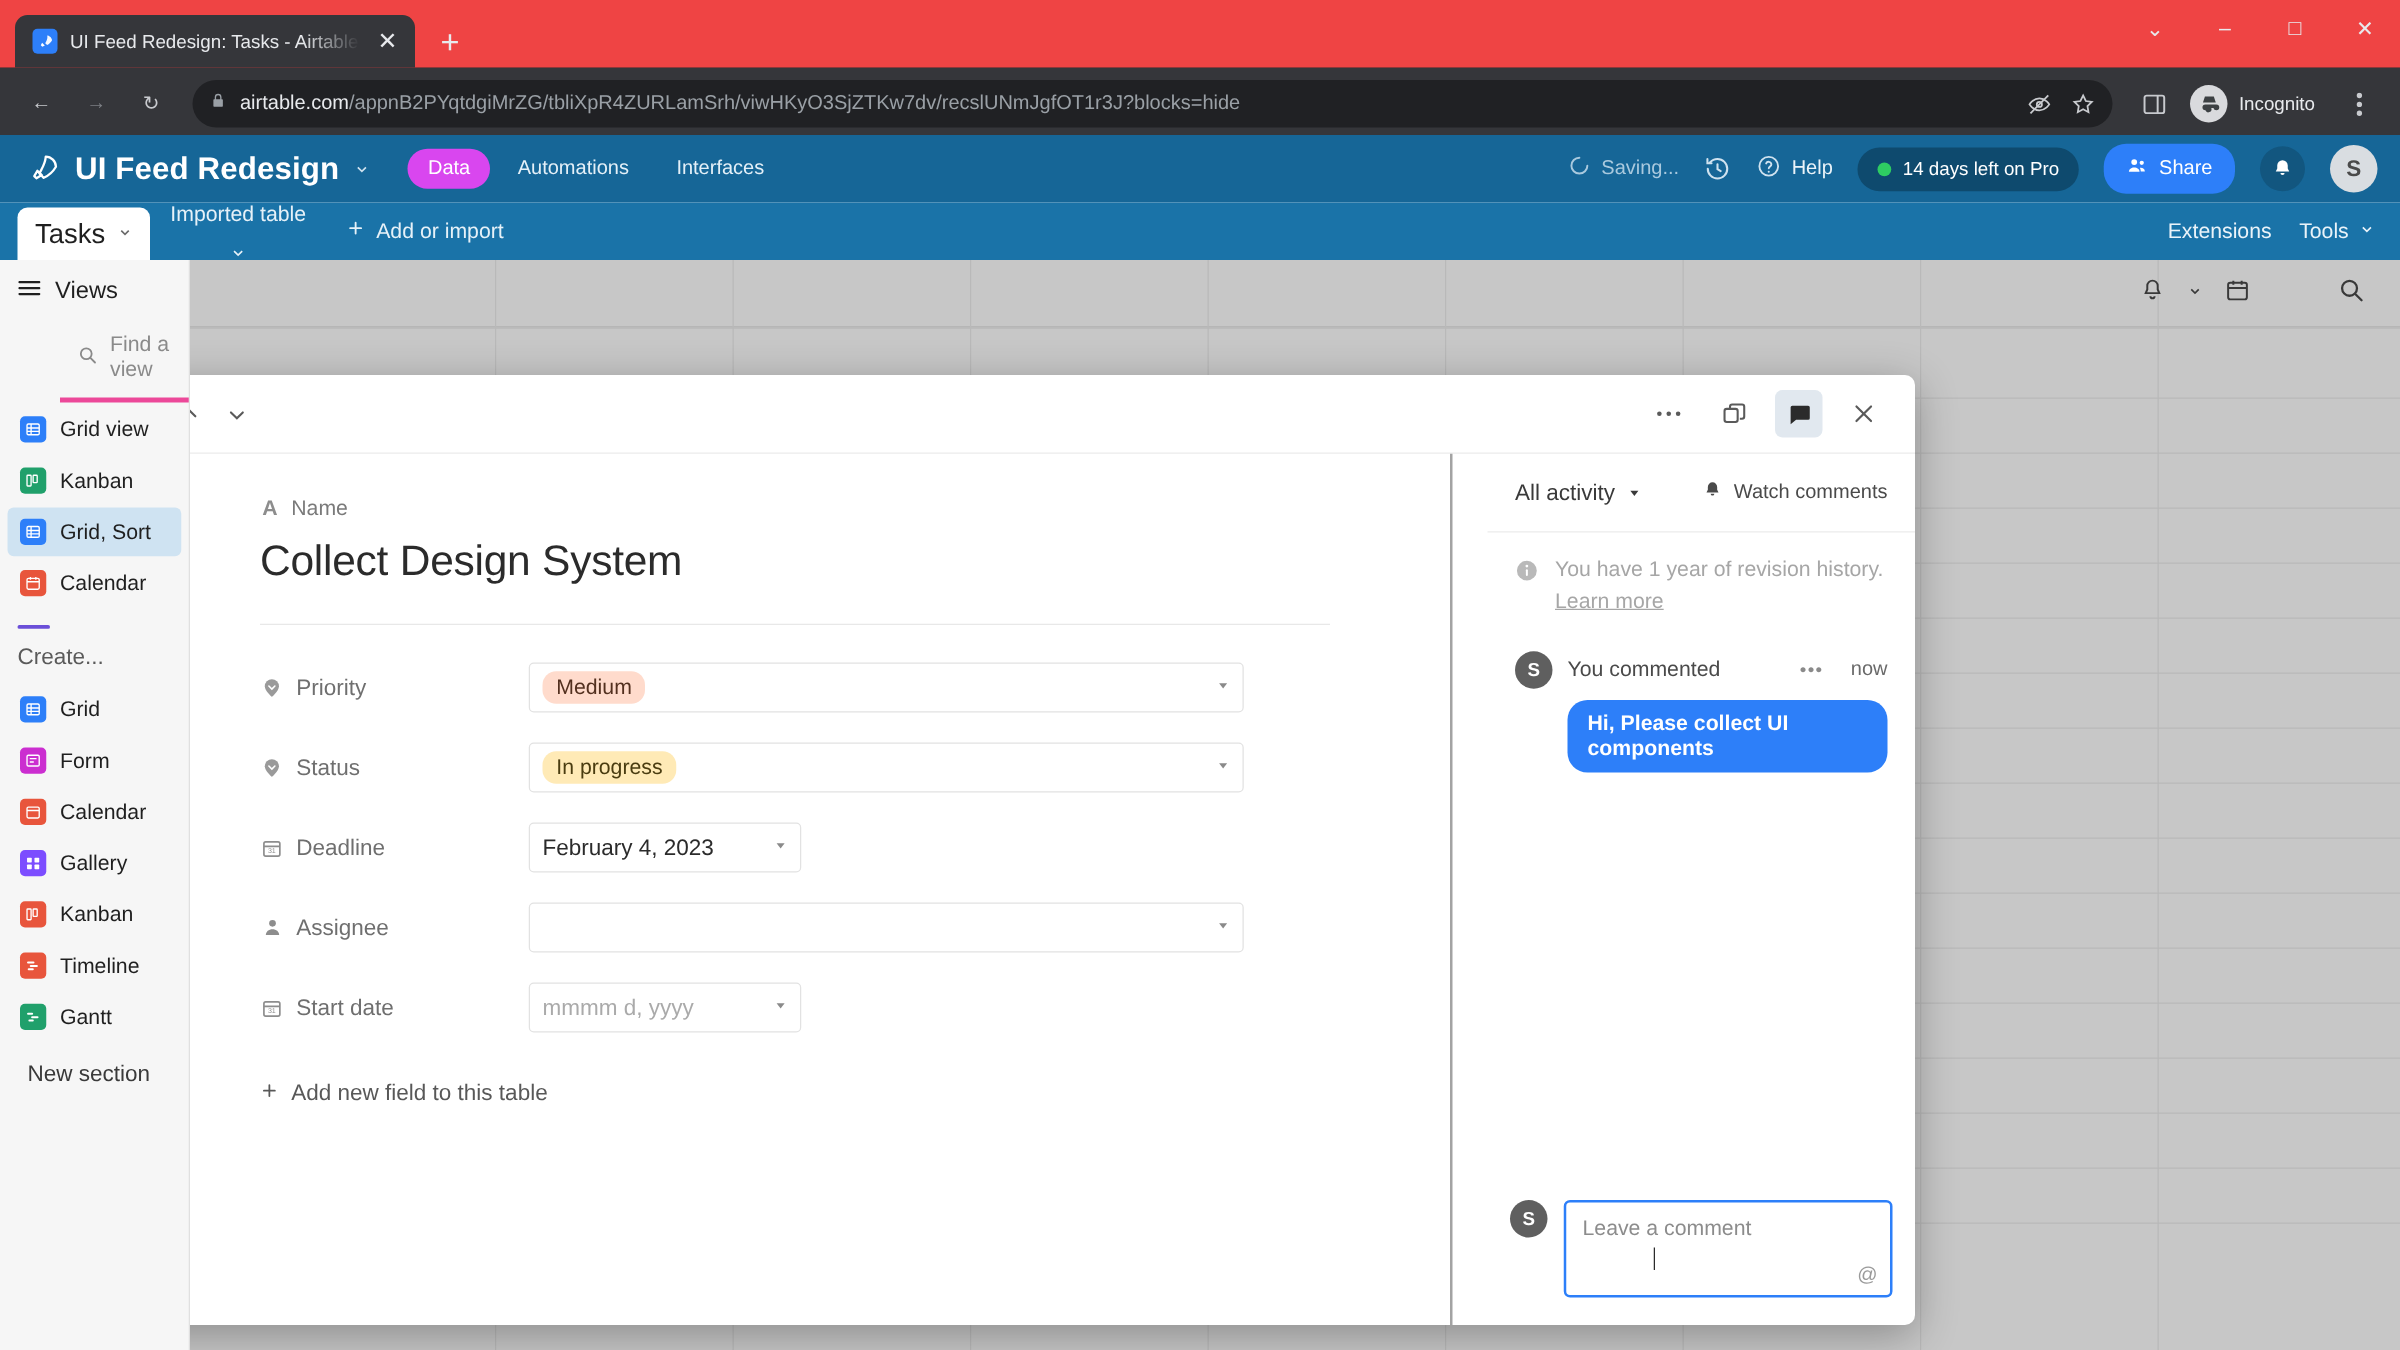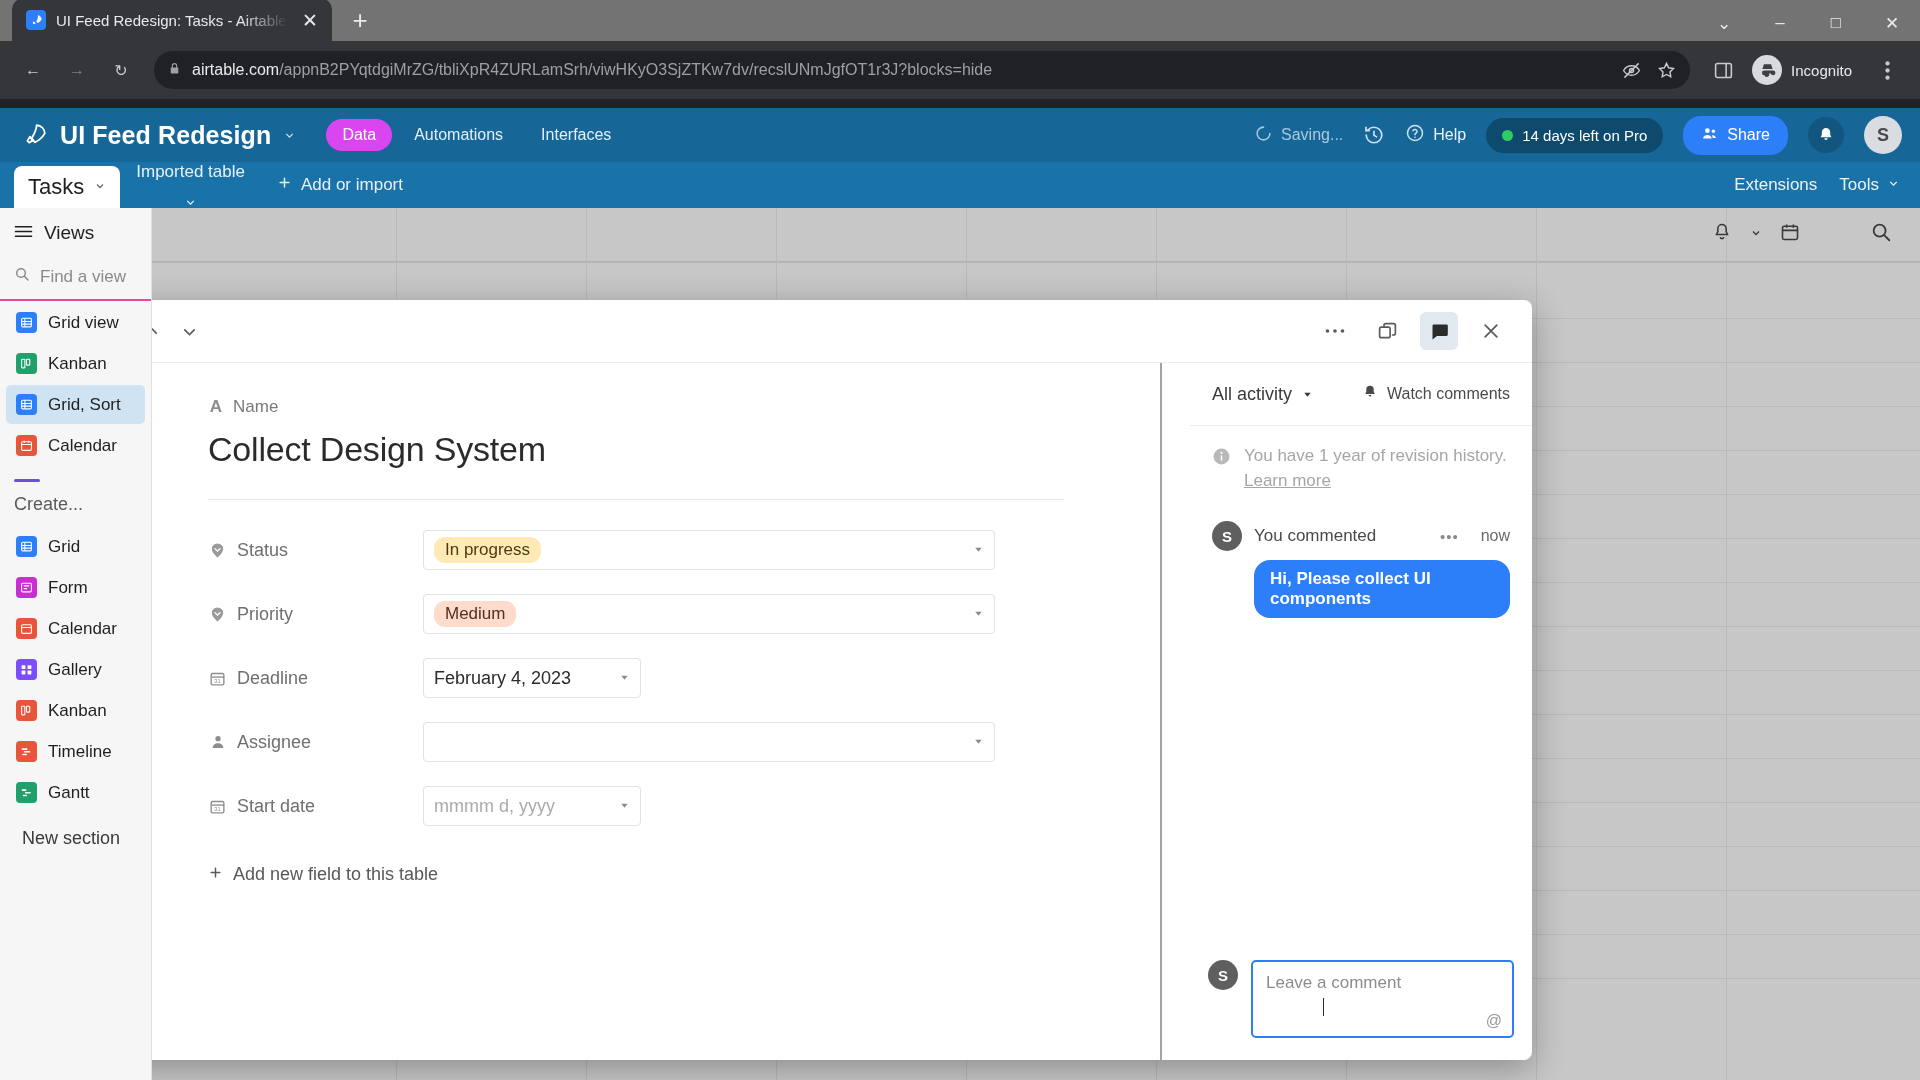--- a/index.html
+++ b/index.html
@@ -7,21 +7,21 @@
   body {
     font-family: "Liberation Sans", sans-serif;
     background: #ffffff;
     -webkit-font-smoothing: antialiased;
   }
 
   
   .browser { width: 1920px; height: 1080px; position: relative; background: #202124; }
 
   .tabstrip {
-    height: 41px; background: #737373; display: flex; align-items: flex-end;
+    height: 54px; background: #ef4444; display: flex; align-items: flex-end;
     padding-left: 12px; position: relative;
   }
   .tab {
     width: 320px; height: 42px; background: #35363a; border-radius: 10px 10px 0 0;
     display: flex; align-items: center; padding: 0 10px 0 14px; gap: 10px; position: relative;
   }
   .tab-favicon {
     width: 20px; height: 20px; border-radius: 4px; background: #2d7ff9;
     display: flex; align-items: center; justify-content: center; flex: none;
   }
@@ -110,21 +110,21 @@
   .tbl-right { margin-left:auto; display:flex; align-items:center; gap:22px; padding-right:20px;
      color:#eaf3f9; font-size:17px; }
 
   
   .at-body { position:absolute; left:0; top:100px; width:1920px; height:872px; display:flex; }
   .at-sidebar { width: 152px; background:#f6f6f6; border-right:1px solid #e0e0e0;
      padding-top: 14px; position:relative; }
   .sb-views { display:flex; align-items:center; gap:11px; padding: 0 14px 14px 14px;
      font-size:19px; color:#1f1f1f; }
   .sb-search { display:flex; align-items:center; gap:10px; padding: 8px 14px 12px 14px;
-     color:#8a8a8a; font-size:17px; border-bottom:2px solid #ec4899; }
+     color:#8a8a8a; font-size:17px; border-bottom:4px solid #ec4899;margin-left:48px; }
   .sb-item { display:flex; align-items:center; gap:11px; padding:9px 10px; margin: 2px 6px;
      border-radius:5px; font-size:17px; color:#1f1f1f; white-space:nowrap; overflow:hidden; }
   .sb-item.sel { background:#cfe3f2; }
   .vicon { width:21px;height:21px;border-radius:4px;flex:none;display:flex;align-items:center;
      justify-content:center; color:#fff; font-size:11px; }
   .sb-divider { height:3px; width:26px; background:#6b4fd8; border-radius:2px; margin:14px 0 12px 14px; }
   .sb-create { font-size:18px; color:#5a5a5a; padding: 0 14px 10px 14px; }
   .sb-newsec { font-size:18px; color:#3a3a3a; padding: 14px 0 0 22px; }
 
   .at-main { flex:1; position:relative; background:#fff; overflow:hidden; }
@@ -634,44 +634,44 @@
               <div style="margin-top:18px;">
 
                 <div class="frow">
                   <div class="flabel">
                     <span class="ficon-box">
                       <svg width="17" height="17" viewBox="0 0 24 24" fill="#9a9a9a">
                           <path d="M12 2a8 8 0 00-8 8c0 5.4 8 12 8 12s8-6.6 8-12a8 8 0 00-8-8z"></path>
                           <path d="M8.6 9.6l3.4 3.4 3.4-3.4" stroke="#fff" stroke-width="1.8" fill="none" stroke-linecap="round"></path>
                         </svg>
                     </span>
-                    <span>Status</span>
+                    <span>Priority</span>
                   </div>
                   <div class="fctl wide">
-                    <span class="chip" style="background:#ffeab6;color:#4a3c10;">In progress</span>
+                    <span class="chip" style="background:#ffdbcc;color:#53301f;">Medium</span>
                     <span class="fcaret">
                       <svg width="11" height="11" viewBox="0 0 24 24" fill="#8a8a8a">
                           <path d="M5 8h14l-7 9z"></path>
                         </svg>
                     </span>
                   </div>
                 </div>
 
                 <div class="frow">
                   <div class="flabel">
                     <span class="ficon-box">
                       <svg width="17" height="17" viewBox="0 0 24 24" fill="#9a9a9a">
                           <path d="M12 2a8 8 0 00-8 8c0 5.4 8 12 8 12s8-6.6 8-12a8 8 0 00-8-8z"></path>
                           <path d="M8.6 9.6l3.4 3.4 3.4-3.4" stroke="#fff" stroke-width="1.8" fill="none" stroke-linecap="round"></path>
                         </svg>
                     </span>
-                    <span>Priority</span>
+                    <span>Status</span>
                   </div>
                   <div class="fctl wide">
-                    <span class="chip" style="background:#ffdbcc;color:#53301f;">Medium</span>
+                    <span class="chip" style="background:#ffeab6;color:#4a3c10;">In progress</span>
                     <span class="fcaret">
                       <svg width="11" height="11" viewBox="0 0 24 24" fill="#8a8a8a">
                           <path d="M5 8h14l-7 9z"></path>
                         </svg>
                     </span>
                   </div>
                 </div>
 
                 <div class="frow">
                   <div class="flabel">

